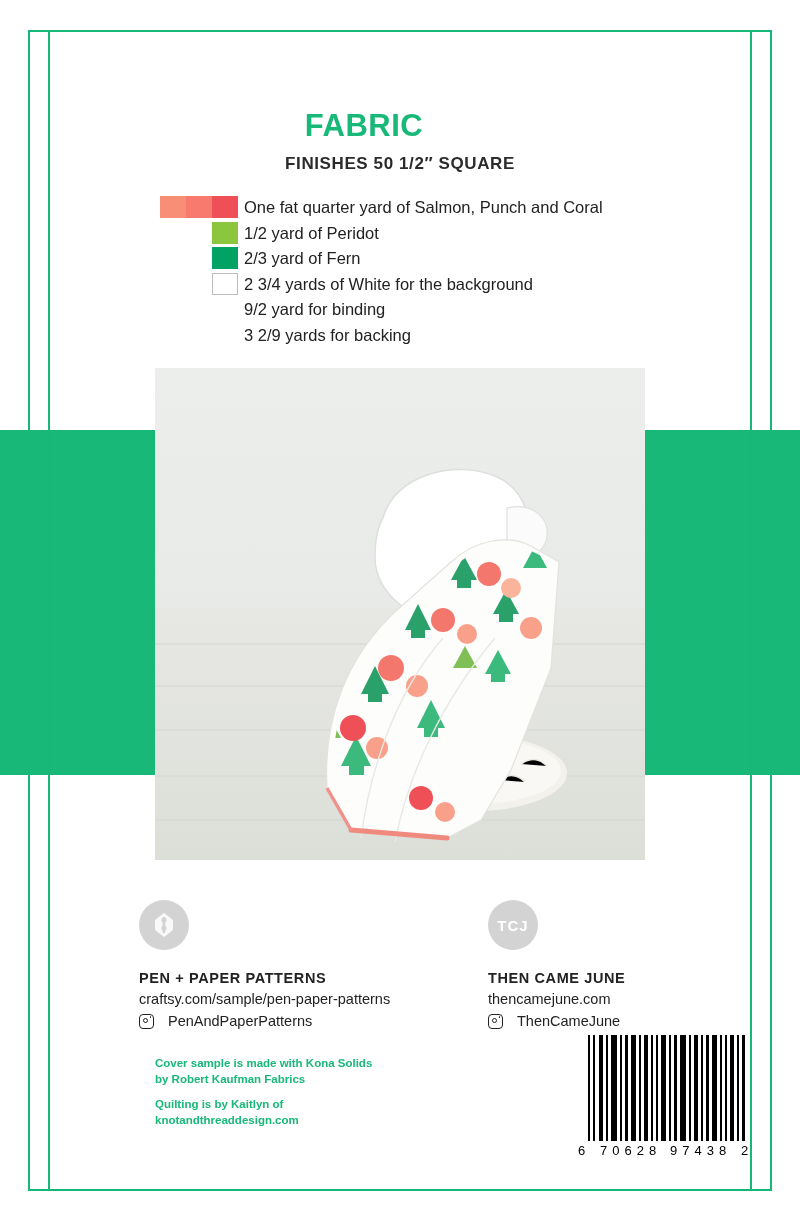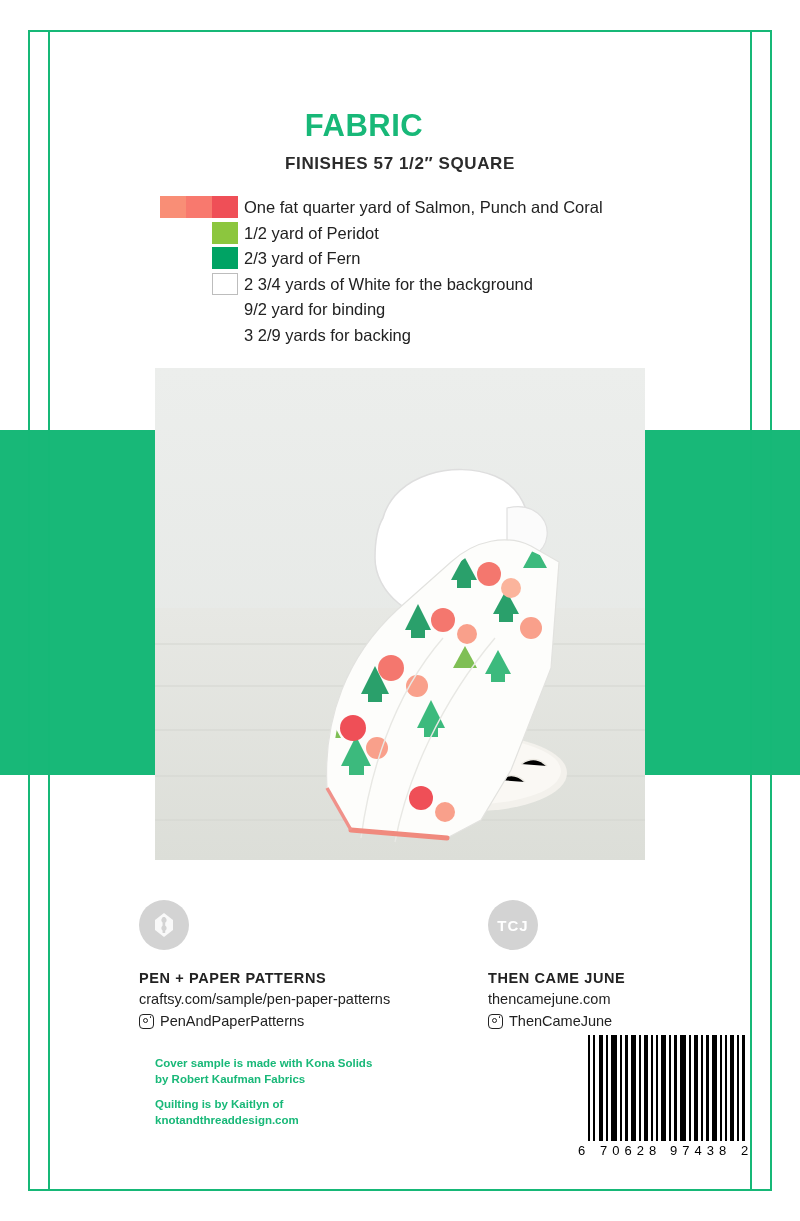--- a/index.html
+++ b/index.html
@@ -181,20 +181,21 @@
     margin-top: 5px;
     font-size: 14.5px;
     color: #222;
   }
   .brand-social {
     margin-top: 6px;
     font-size: 14.5px;
     color: #222;
     display: flex;
     align-items: center;
+    gap: 8px;
   }
   .ig-icon {
     display: inline-block;
     width: 15px;
     height: 15px;
     border: 1.8px solid #222;
     border-radius: 4px;
     position: relative;
     margin-right: 6px;
     box-sizing: border-box;
@@ -269,21 +270,21 @@
   <div class="green-left"></div>
   <div class="green-right"></div>
   <div class="frame"></div>
   <div class="vline-left"></div>
   <div class="vline-right"></div>
 
   <div class="title">
     <div>FABRIC</div>
   </div>
 
-  <div class="subtitle">FINISHES 57 1/2″ SQUARE</div>
+  <div class="subtitle">FINISHES 50 1/2″ SQUARE</div>
 
   <div class="req-list">
 
     <div class="req-row">
       <div class="swatch-cell">
         <div class="swatch-multi">
           <i style="background:#f98e76"></i>
             <i style="background:#f8796e"></i>
             <i style="background:#ef4f57"></i>
         </div>

